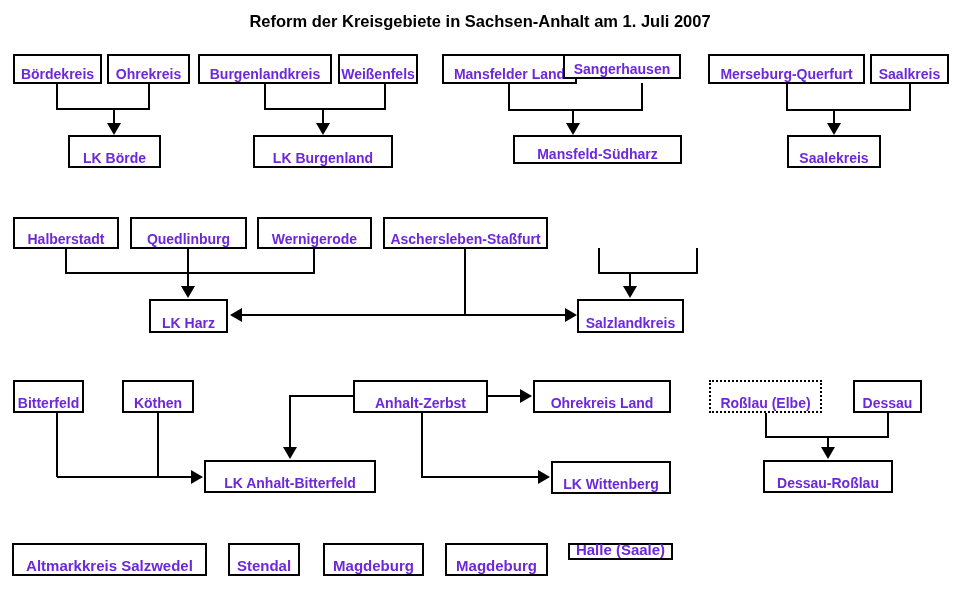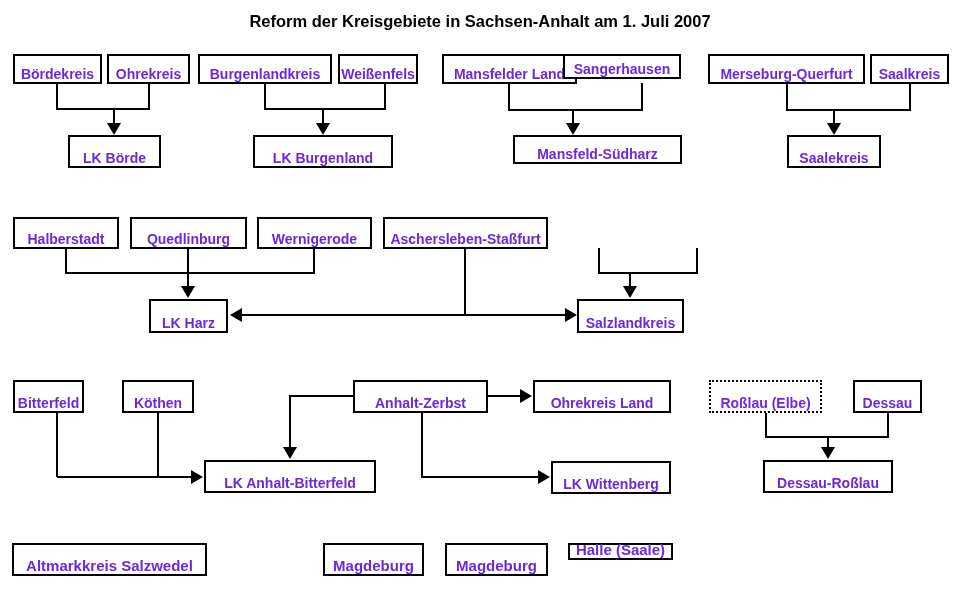--- a/index.html
+++ b/index.html
@@ -181,20 +181,23 @@
   <div class="node" style="left:551px;top:461px;width:120px;height:33px">
       <span>LK Wittenberg</span>
     </div>
   <div class="node" style="left:763px;top:460px;width:130px;height:33px">
       <span>Dessau-Roßlau</span>
     </div>
 
   <div class="node big" style="left:12px;top:543px;width:195px;height:33px">
       <span>Altmarkkreis Salzwedel</span>
     </div>
+  <div class="node big" style="left:228px;top:543px;width:72px;height:33px">
+      <span>Stendal</span>
+    </div>
   <div class="node big" style="left:323px;top:543px;width:101px;height:33px">
       <span>Magdeburg</span>
     </div>
   <div class="node big" style="left:445px;top:543px;width:103px;height:33px">
       <span>Magdeburg</span>
     </div>
   <div class="node big" style="left:568px;top:543px;width:105px;height:17px">
       <span>Halle (Saale)</span>
     </div>
 

